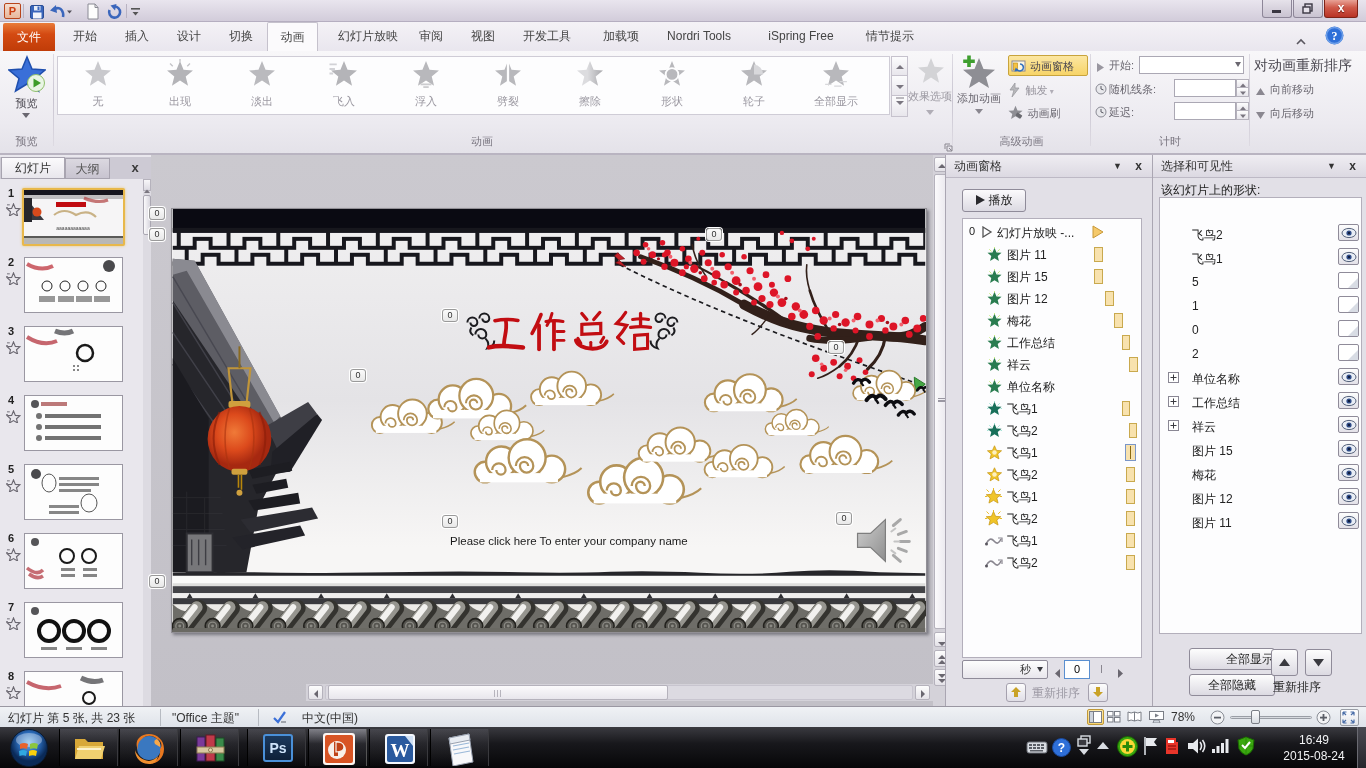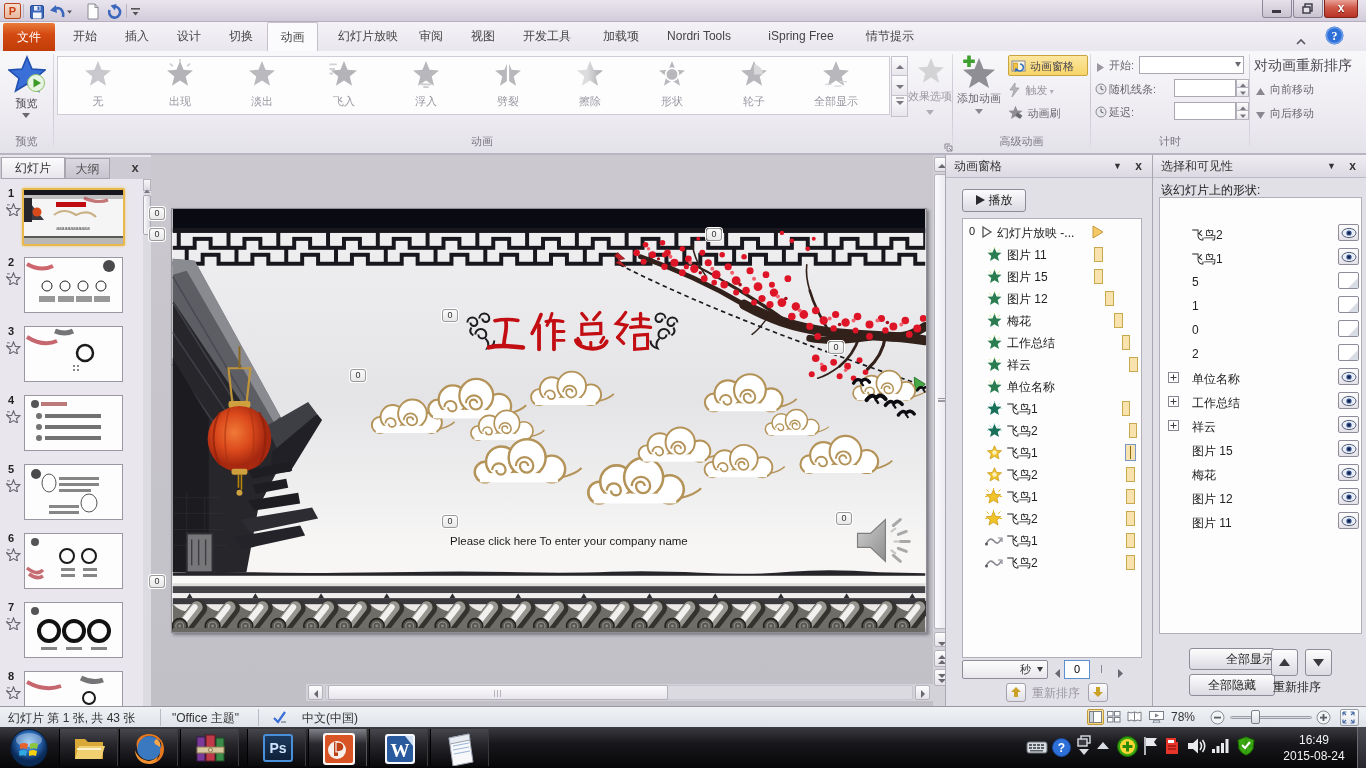--- a/index.html
+++ b/index.html
@@ -1158,21 +1158,21 @@
           <path d="M0 8 l5.5 -7.5 5.5 7.5 z" fill="#3a3a40"></path>
         </svg></div>
   <div class="ab" style="left:152px;top:494px;width:27px;height:27px;background:linear-gradient(#fdfdfd,#dcdae2);border:1px solid #8f8b99;border-radius:3px;text-align:center"><svg width="11" height="9" style="margin-top:8px">
           <path d="M0 1 l5.5 7.5 5.5 -7.5 z" fill="#3a3a40"></path>
         </svg></div>
   <div class="ab" style="left:120px;top:524px;font-size:12px;color:#222">重新排序</div>
  </div>
 </div>
 
 <div class="ab" id="statusbar">
- <div class="ab" style="left:8px;top:3px">幻灯片 第 1 张, 共 43 张</div>
+ <div class="ab" style="left:8px;top:3px">幻灯片 第 5 张, 共 23 张</div>
  <div class="ab" style="left:160px;top:2px;width:1px;height:17px;background:#b7bbc2"></div>
  <div class="ab" style="left:172px;top:3px">"Office 主题"</div>
  <div class="ab" style="left:258px;top:2px;width:1px;height:17px;background:#b7bbc2"></div>
  <svg class="ab" style="left:272px;top:3px" width="16" height="15">
       <path d="M2 8 L6 12 L13 2" fill="none" stroke="#3a6fd8" stroke-width="2.2"></path>
       <path d="M9 12 l5 0" stroke="#8a8e96" stroke-width="1.5"></path>
     </svg>
  <div class="ab" style="left:302px;top:3px">中文(中国)</div>
  <div class="ab" style="left:1087px;top:2px;width:17px;height:16px;background:linear-gradient(#fde9a8,#f8d671);border:1px solid #c09838;border-radius:2px"><svg width="13" height="12" style="margin:1px">
         <rect x="0.5" y="0.5" width="12" height="11" fill="#fff" stroke="#7a7e86"></rect>

